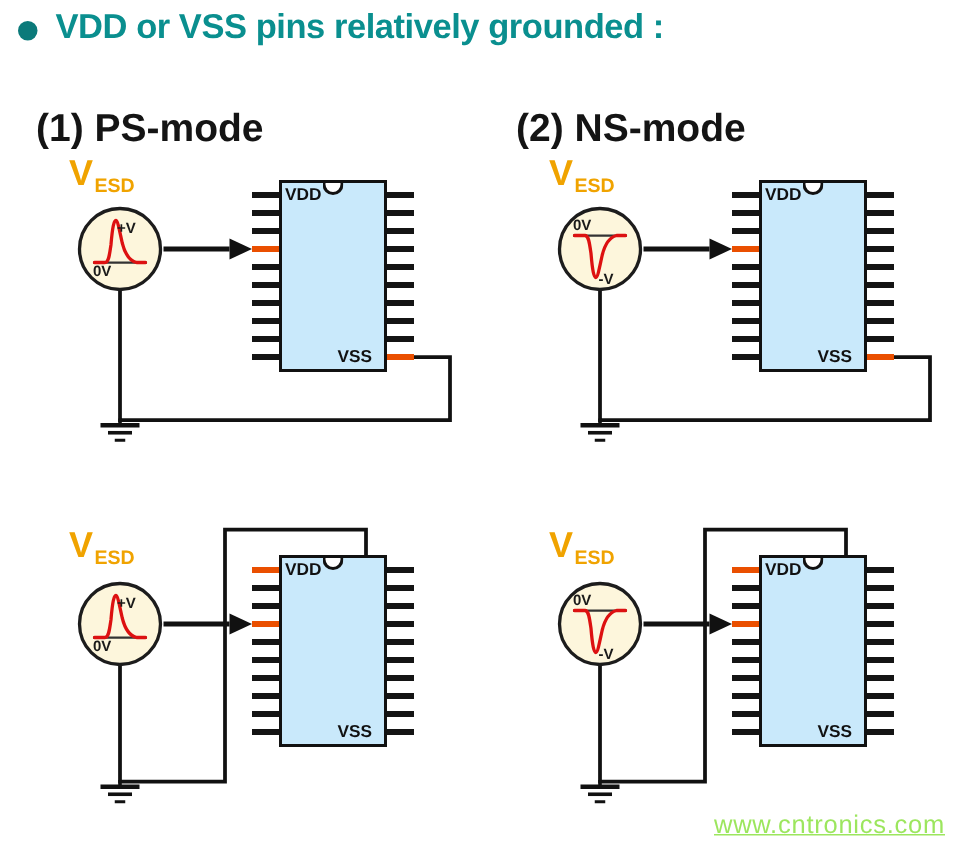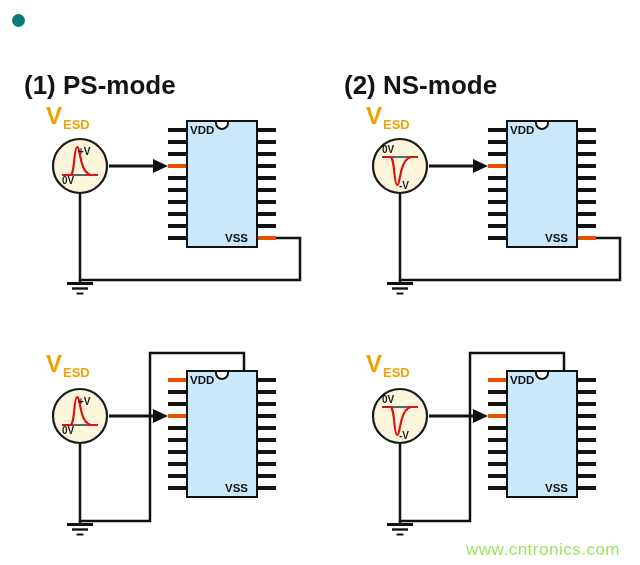--- a/index.html
+++ b/index.html
@@ -42,31 +42,32 @@
   .ol{position:absolute;left:0;top:0;}
   .wire{stroke:var(--wire,#111);stroke-width:2.5;fill:none;}
   .gnd path{stroke:var(--wire,#111);fill:none;}
   .al{stroke:var(--wire,#111);stroke-width:3.2;}
   .ah{fill:var(--wire,#111);}
   .src{fill:#fdf6dc;stroke:#1c1c1c;stroke-width:2.2;}
   .base{stroke:#333;stroke-width:1.5;fill:none;}
   .wave{stroke:var(--red,#dd1111);stroke-width:2.2;fill:none;stroke-linecap:round;stroke-linejoin:round;}
   .wl{font:700 10px "Liberation Sans",sans-serif;fill:#1a1a1a;}
 
-  .wm{position:absolute;right:20px;bottom:5px;font:400 17px "Liberation Sans",sans-serif;
-      color:var(--green,#9ce65e);letter-spacing:0.5px;}
+  .wm{position:absolute;right:10px;bottom:5px;font:400 17px "Liberation Sans",sans-serif;
+      color:var(--green,#9ce65e);letter-spacing:0.5px;text-decoration:underline;}
 </style>
 </head>
 <body>
 
 <div class="page">
 
   <header>
     <span class="bullet"></span>
     <div class="tt">
+      <div>VDD or VSS pins relatively grounded :</div>
     </div>
   </header>
 
   <div class="d va" style="left:6px;top:70px;">
     <div class="mh">(1) PS-mode</div>
     <div class="vesd"><span class="vm">V</span><span class="vs">ESD</span></div>
     <div class="ic-body"></div>
     <div class="pc pl"></div>
     <div class="pc pr"></div>
     <div class="hot" style="left:162px;top:94px;"></div>

